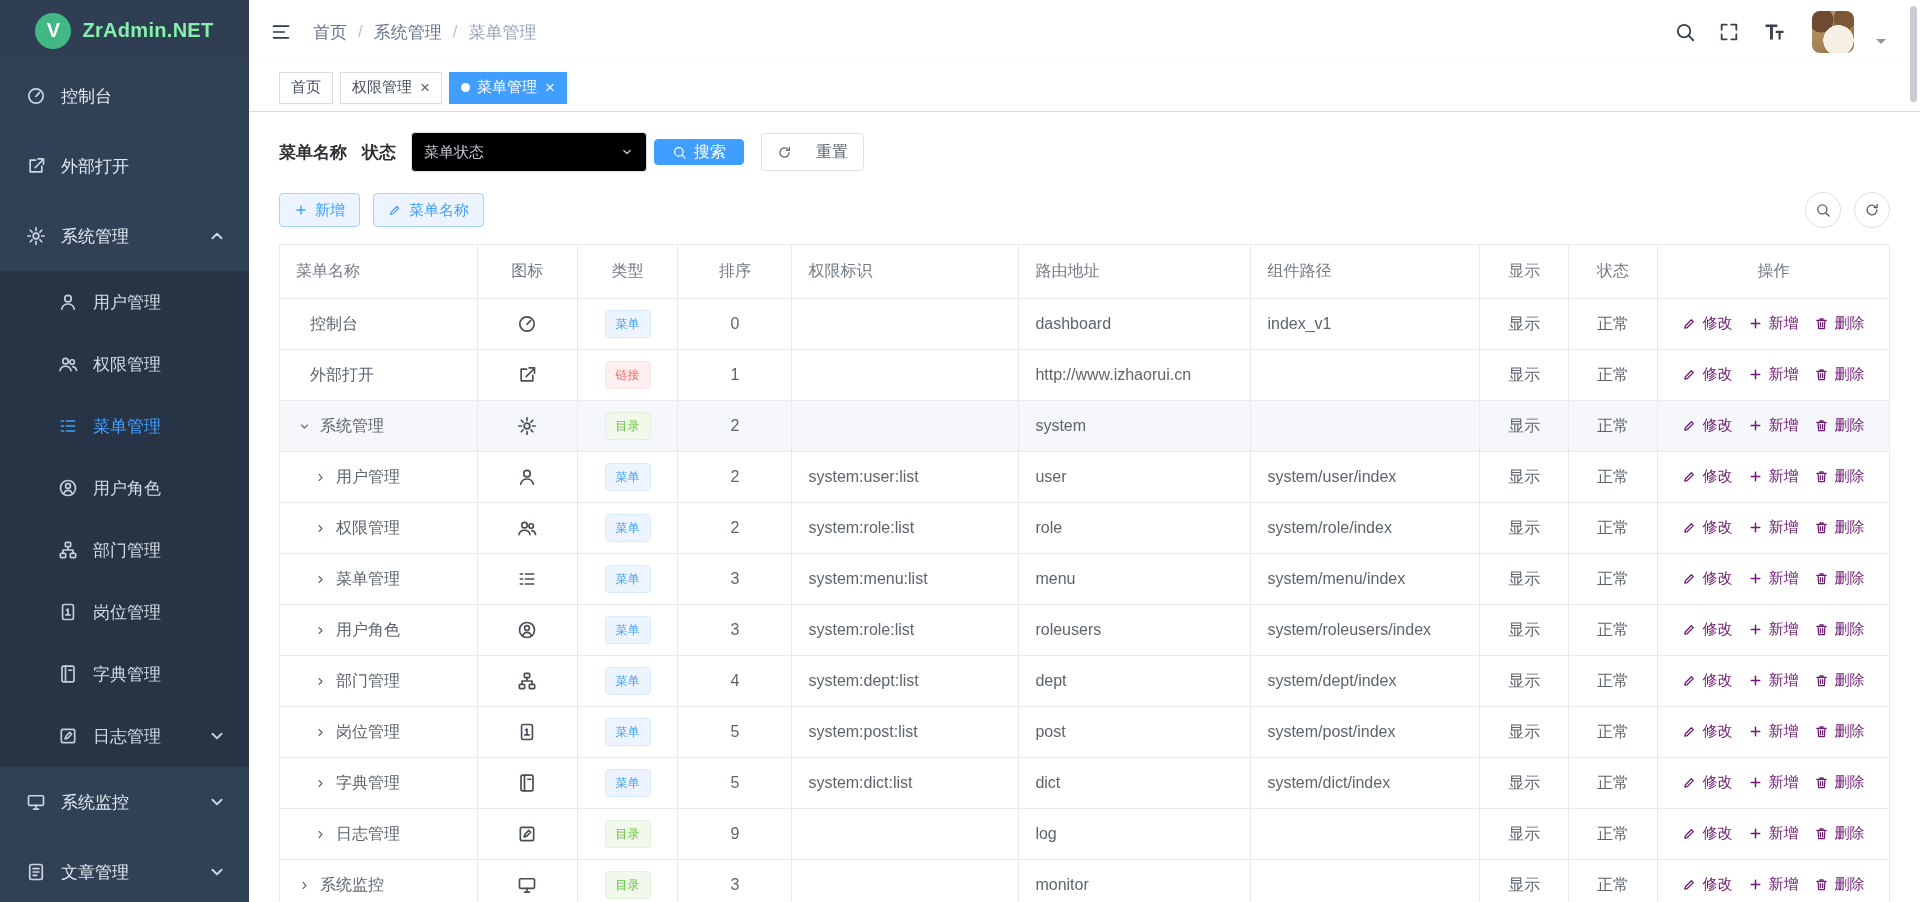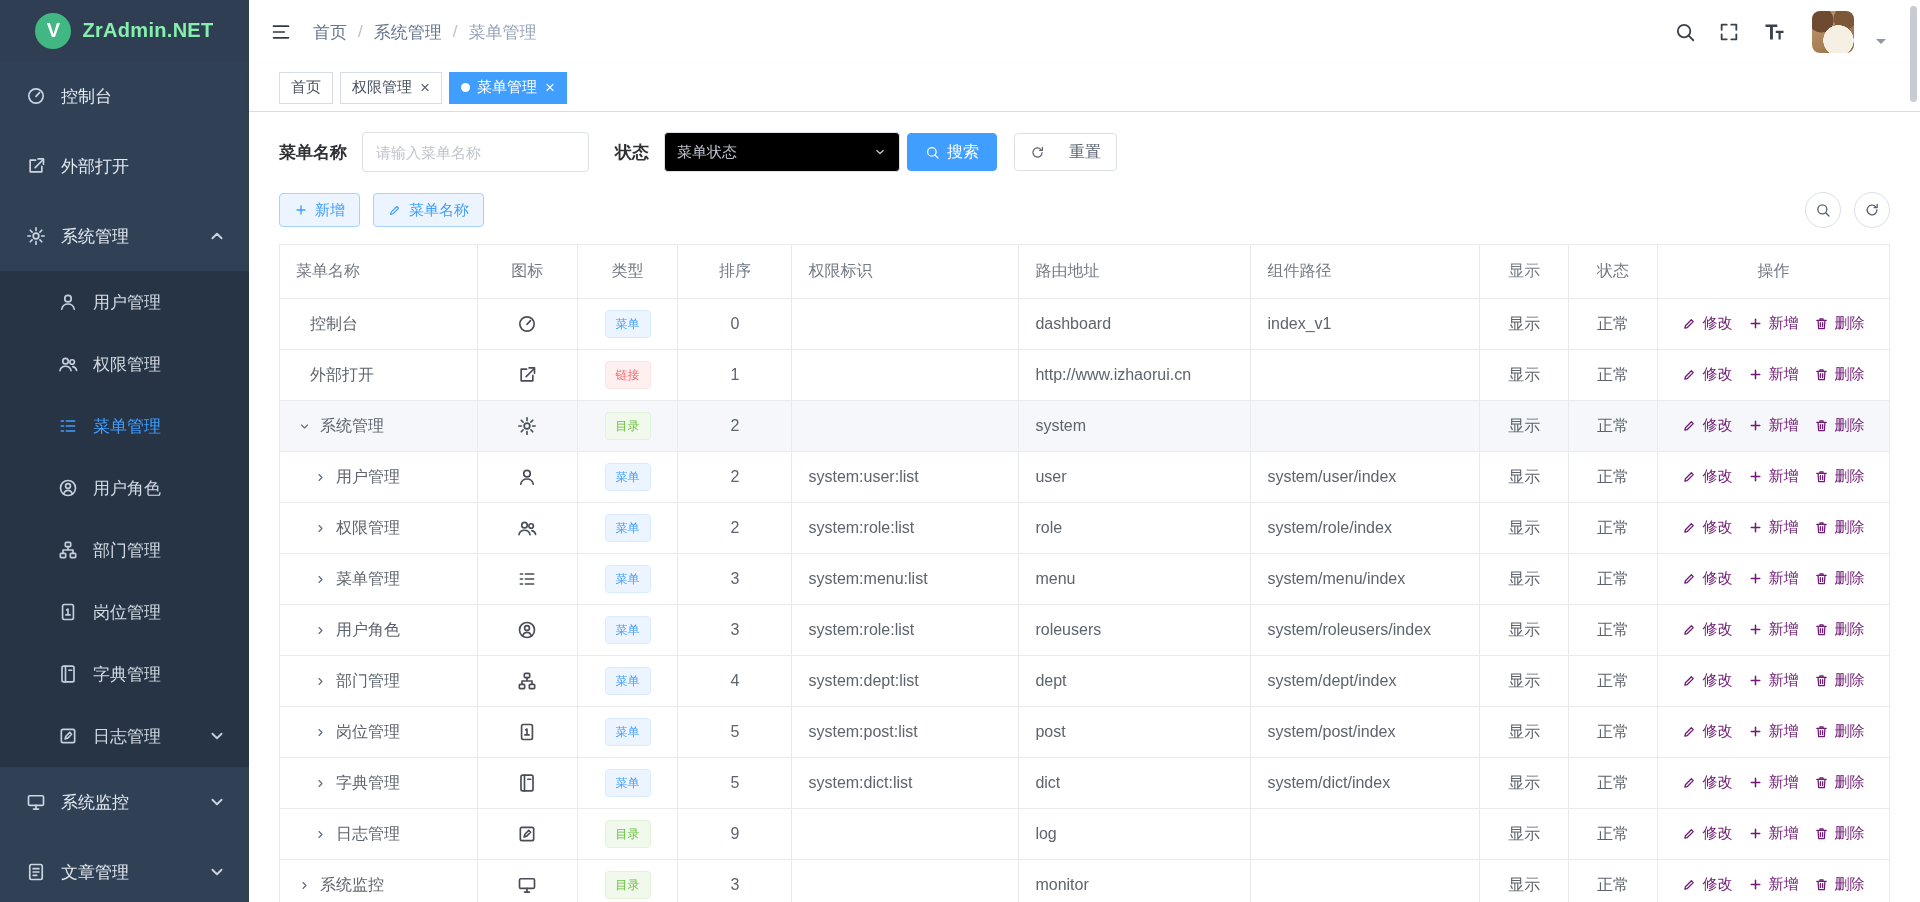--- a/index.html
+++ b/index.html
@@ -50,21 +50,21 @@
 .tab-close{font-size:17px;line-height:1;margin-left:1px;opacity:.9}
 
 
 .content{flex:1;padding:20px 30px;overflow:hidden;background:#fff}
 .filter-row{display:flex;align-items:center;margin-bottom:20px}
 .f-label{font-size:17px;font-weight:bold;color:#2d3035;margin-right:15px;white-space:nowrap}
 .f-input{width:227px;height:40px;border:1px solid #dcdfe6;border-radius:4px;padding:0 13px;font-size:15px;color:#606266;font-family:inherit;outline:none;margin-right:26px}
 .f-input::placeholder{color:#bfc4cc}
 .f-select{width:236px;height:40px;border:1px solid #dcdfe6;border-radius:4px;padding:0 12px;display:flex;align-items:center;justify-content:space-between;color:#bfc4cc;font-size:15px;margin-right:7px;cursor:pointer;background:#000000}
 .f-select .ic{width:14px;height:14px;color:#c0c4cc}
-.btn-primary{background:#409eff;color:#fff;border:1px solid #409eff;height:38px;padding:0 17px;border-radius:4px;font-size:16px;display:inline-flex;align-items:center;gap:7px;cursor:pointer;font-family:inherit}
+.btn-primary{background:#409eff;color:#fff;border:1px solid #409eff;height:26px;padding:0 17px;border-radius:4px;font-size:16px;display:inline-flex;align-items:center;gap:7px;cursor:pointer;font-family:inherit}
 .btn-primary .ic{width:15px;height:15px}
 .btn-default{background:#fff;border:1px solid #dcdfe6;color:#5c6370;height:38px;padding:0 15px;border-radius:4px;font-size:16px;display:inline-flex;align-items:center;gap:24px;margin-left:17px;cursor:pointer;font-family:inherit}
 .btn-default .ic{width:15px;height:15px;color:#5c6370}
 
 .toolbar-row{display:flex;align-items:center;margin-bottom:16px}
 .btn-light{background:#ecf5ff;border:1px solid #a6d2ff;color:#409eff;height:34px;padding:0 14px;border-radius:4px;font-size:15px;display:inline-flex;align-items:center;gap:7px;cursor:pointer;font-family:inherit}
 .btn-light .ic{width:14px;height:14px}
 .btn-light + .btn-light{margin-left:13px}
 .tool-right{margin-left:auto;display:flex;gap:13px}
 .circle-btn{width:36px;height:36px;border-radius:50%;border:1px solid #dcdfe6;background:#fff;display:flex;align-items:center;justify-content:center;color:#57606b;cursor:pointer}
@@ -336,21 +336,20 @@
           <span class="dot"></span>
           <span>菜单管理</span>
           <span class="tab-close">×</span>
         </div>
       </div>
 
     <div class="content">
 
       <div class="filter-row">
         <span class="f-label">菜单名称</span>
-        <input class="f-input" type="text" placeholder="请输入菜单名称" style="">
         <span class="f-label">状态</span>
         <div class="f-select">
           <span>菜单状态</span>
           <svg class="ic">
               <use href="#i-chev-down"></use>
             </svg>
         </div>
         <button class="btn-primary">
           <svg class="ic">
               <use href="#i-search"></use>

